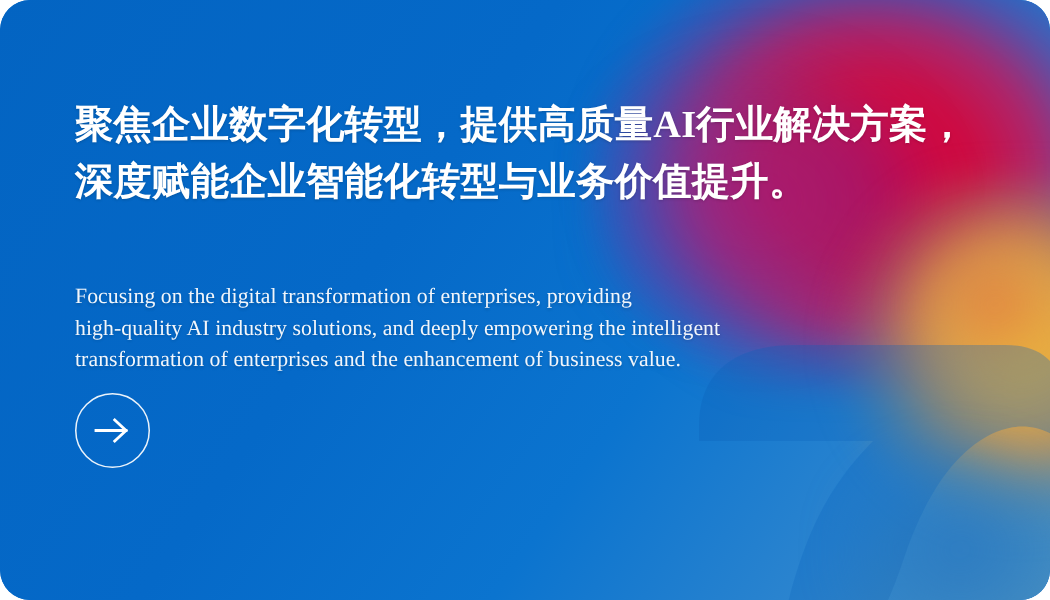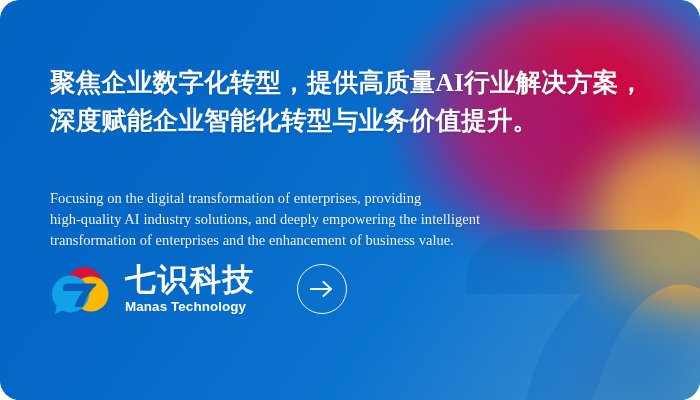--- a/index.html
+++ b/index.html
@@ -273,45 +273,20 @@
 
     <h1 class="headline">聚焦企业数字化转型，提供高质量AI行业解决方案，
 深度赋能企业智能化转型与业务价值提升。</h1>
 
     <p class="subhead">Focusing on the digital transformation of enterprises, providing
 high-quality AI industry solutions, and deeply empowering the intelligent
 transformation of enterprises and the enhancement of business value.</p>
 
     <div class="footer-row">
 
-      <div class="logo">
-
-        <span class="logo-mark">
-          <svg viewBox="0 0 62 54" xmlns="http://www.w3.org/2000/svg">
-
-            <path d="M14.5,28 C14.5,14.5 24,5 34.5,5 C45,5 53,14 53,25 L53,30 L14.5,30 Z" fill="#D8123E"></path>
-
-            <circle cx="41" cy="32" r="17.5" fill="#FBB900"></circle>
-
-            <circle cx="20.5" cy="32" r="18.5" fill="#0EA3E8"></circle>
-
-            <path d="M7,42 L5,52 L17,46 Z" fill="#0EA3E8"></path>
-
-            <path d="M13,26 C13,23 15,21.5 18,21.5 L45,21.5 C46.5,21.5 47,22.5 46,23.5
-                     C42,27 37.5,33 34.5,40.5 C33.5,43 33,45 33,45
-                     L24.5,45 C24.5,45 26,40 28.5,35.5 C30,32.8 32,30.5 33.5,29
-                     L13,29 Z" fill="#0A5EB8"></path>
-          </svg>
-        </span>
-
-        <span class="logo-text">
-          <span class="logo-cn">七识科技</span>
-          <span class="logo-en">Manas Technology</span>
-        </span>
-      </div>
 
       <button class="cta-button" aria-label="next">
         <span>
           <svg width="26" height="20" viewBox="0 0 26 20" xmlns="http://www.w3.org/2000/svg">
             <line x1="2" y1="10" x2="22" y2="10" stroke="#ffffff" stroke-width="1.9" stroke-linecap="square"></line>
             <polyline points="14.5,3 22,10 14.5,17" fill="none" stroke="#ffffff" stroke-width="1.9" stroke-linecap="square" stroke-linejoin="miter"></polyline>
           </svg>
         </span>
       </button>
 

